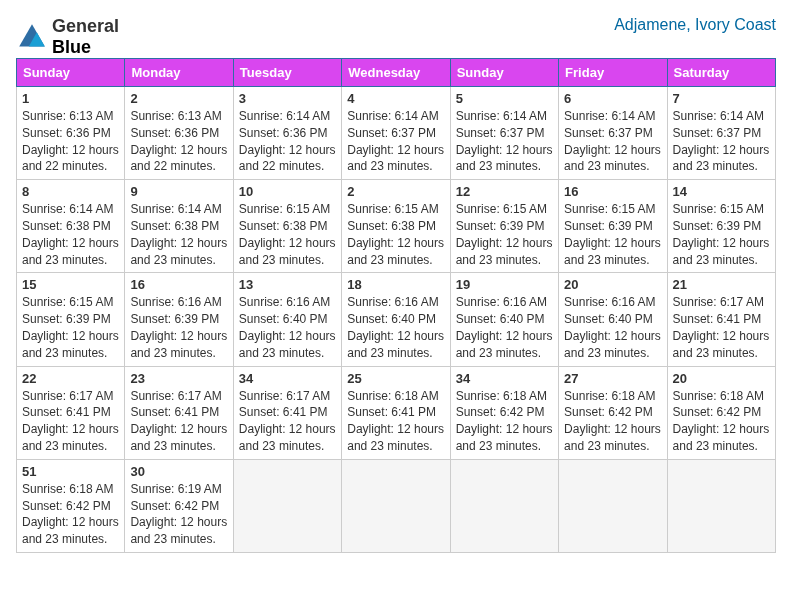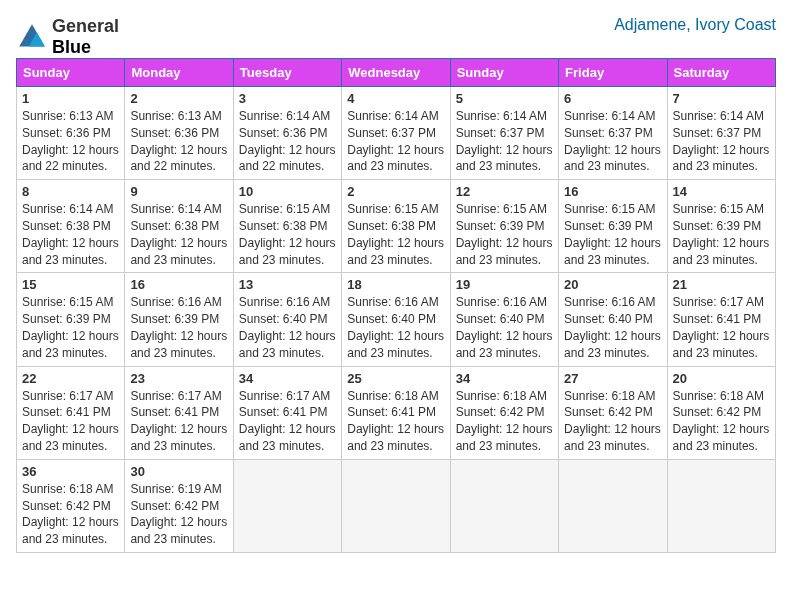--- a/index.html
+++ b/index.html
@@ -346,21 +346,21 @@
         <div class="day-number">20</div>
         <div class="day-info">
           Sunrise: 6:18 AM<br>
           Sunset: 6:42 PM<br>
           Daylight: 12 hours and 23 minutes.
         </div>
       </td>
       </tr>
       <tr class="last-row">
         <td>
-        <div class="day-number">36</div>
+        <div class="day-number">51</div>
         <div class="day-info">
           Sunrise: 6:18 AM<br>
           Sunset: 6:42 PM<br>
           Daylight: 12 hours and 23 minutes.
         </div>
       </td>
         <td>
         <div class="day-number">30</div>
         <div class="day-info">
           Sunrise: 6:19 AM<br>

